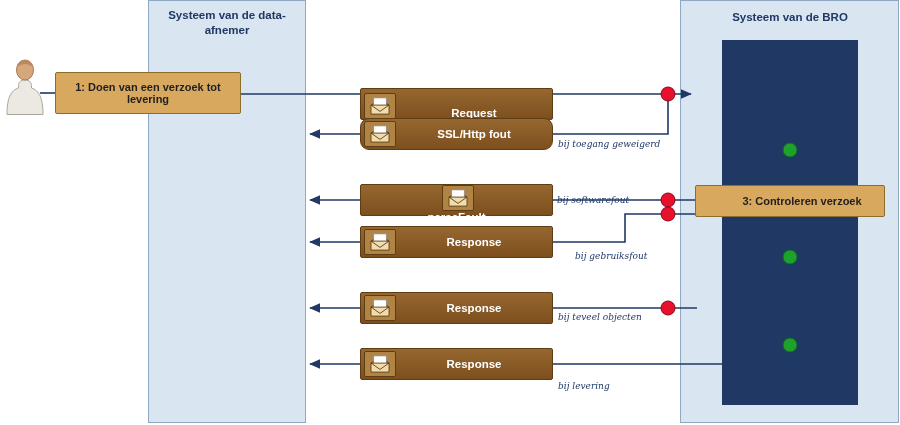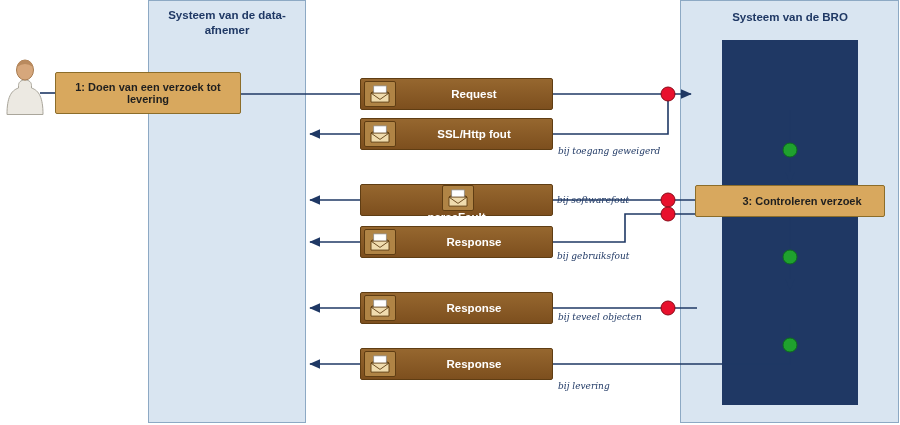--- a/index.html
+++ b/index.html
@@ -27,25 +27,25 @@
   #step2{left:695px;top:78px;width:190px;height:32px;}
   #step3{left:695px;top:185px;width:190px;height:32px;padding-left:24px;}
   #step4{left:695px;top:292px;width:190px;height:32px;}
   .msg{
     position:absolute;left:360px;width:193px;height:32px;
     background:linear-gradient(#96672f,#7d4f1e);border:1px solid var(--message_border,#5f3d13);
     border-radius:2px;display:flex;align-items:center;z-index:3;box-sizing:border-box;
   }
   .msg-icon{width:30px;height:24px;margin-left:3px;background:#b08445;border:1px solid #5f3d13;border-radius:2px;display:flex;align-items:center;justify-content:center;flex:0 0 auto;}
   .msg-label{flex:1;text-align:center;color:#ffffff;font-weight:bold;font-size:11.5px;}
-  #msg0{top:78px;}#msg1{top:118px;}#msg2{top:184px;flex-direction:column;}#msg3{top:226px;}#msg4{top:292px;}#msg5{top:348px;}
+  #msg0{top:88px;align-items:flex-end;}#msg1{top:118px;border-radius:9px;}#msg2{top:184px;flex-direction:column;}#msg3{top:226px;}#msg4{top:292px;}#msg5{top:348px;}
   .note{position:absolute;color:var(--navy,#1f3864);font-style:italic;font-size:9px;font-family:"DejaVu Serif",serif;z-index:4;white-space:nowrap;}
-  #note1{left:558px;top:139px;margin-top:7px;}
+  #note1{left:558px;top:139px;}
   #note2{left:557px;top:195px;text-align:right;}
-  #note3{left:557px;top:251px;}
+  #note3{left:575px;top:251px;}
   #note4{left:558px;top:312px;}
   #note5{left:558px;top:368px;margin-top:13px;}
   .actor{position:absolute;left:2px;top:58px;z-index:3;}
 </style>
 </head>
 <body>
 
 <div class="stage">
 
   <div class="lane left"></div>

